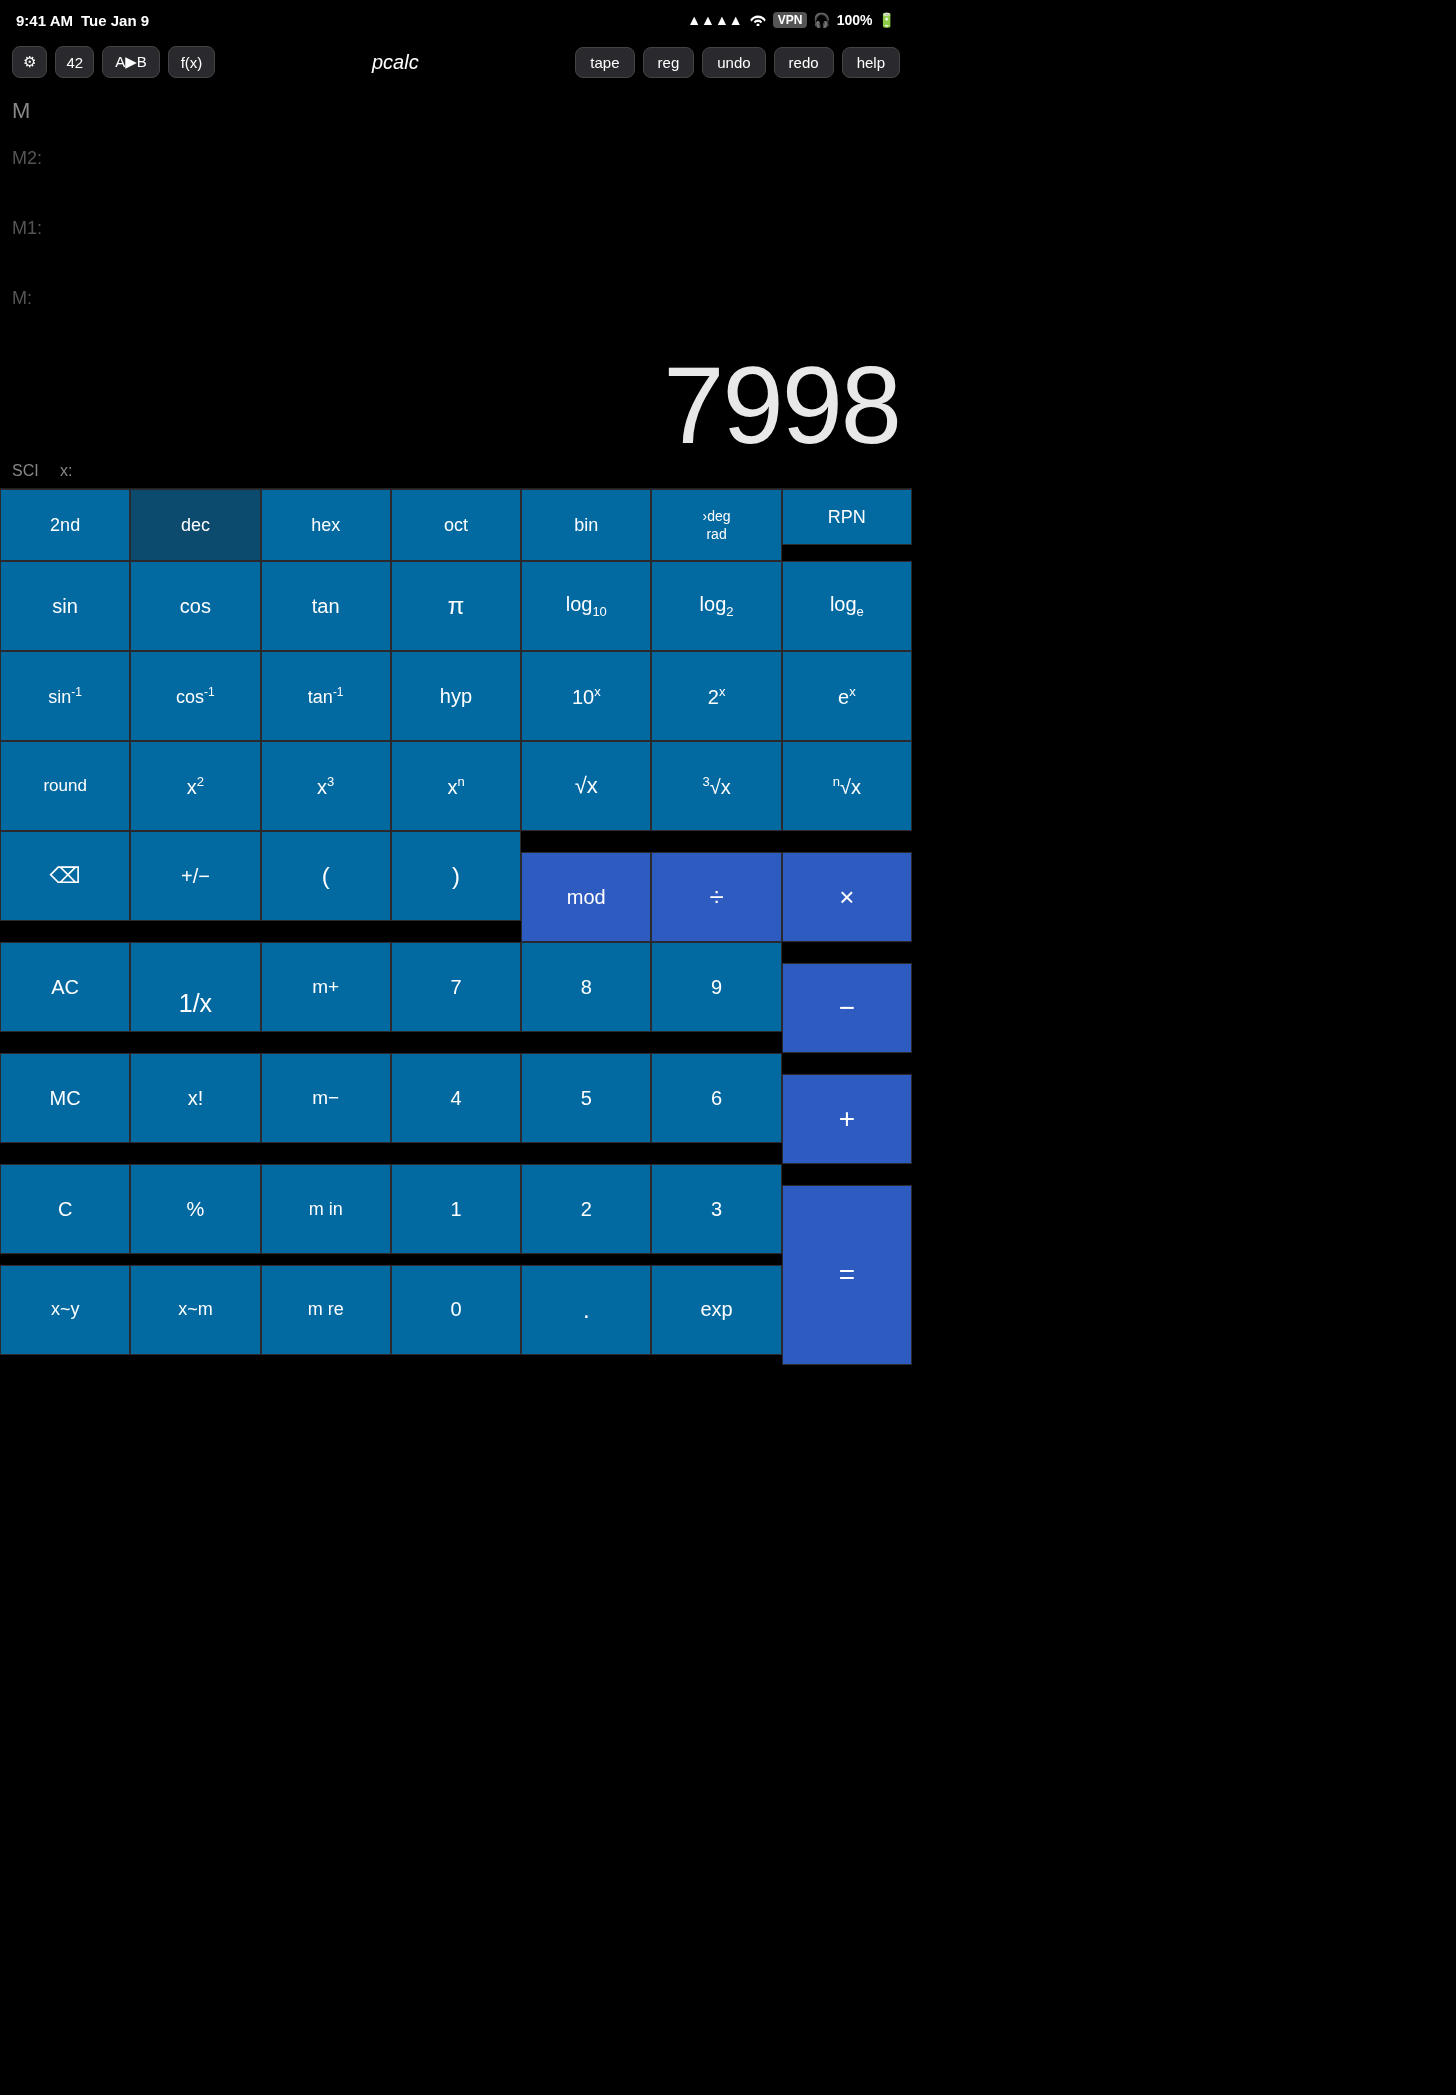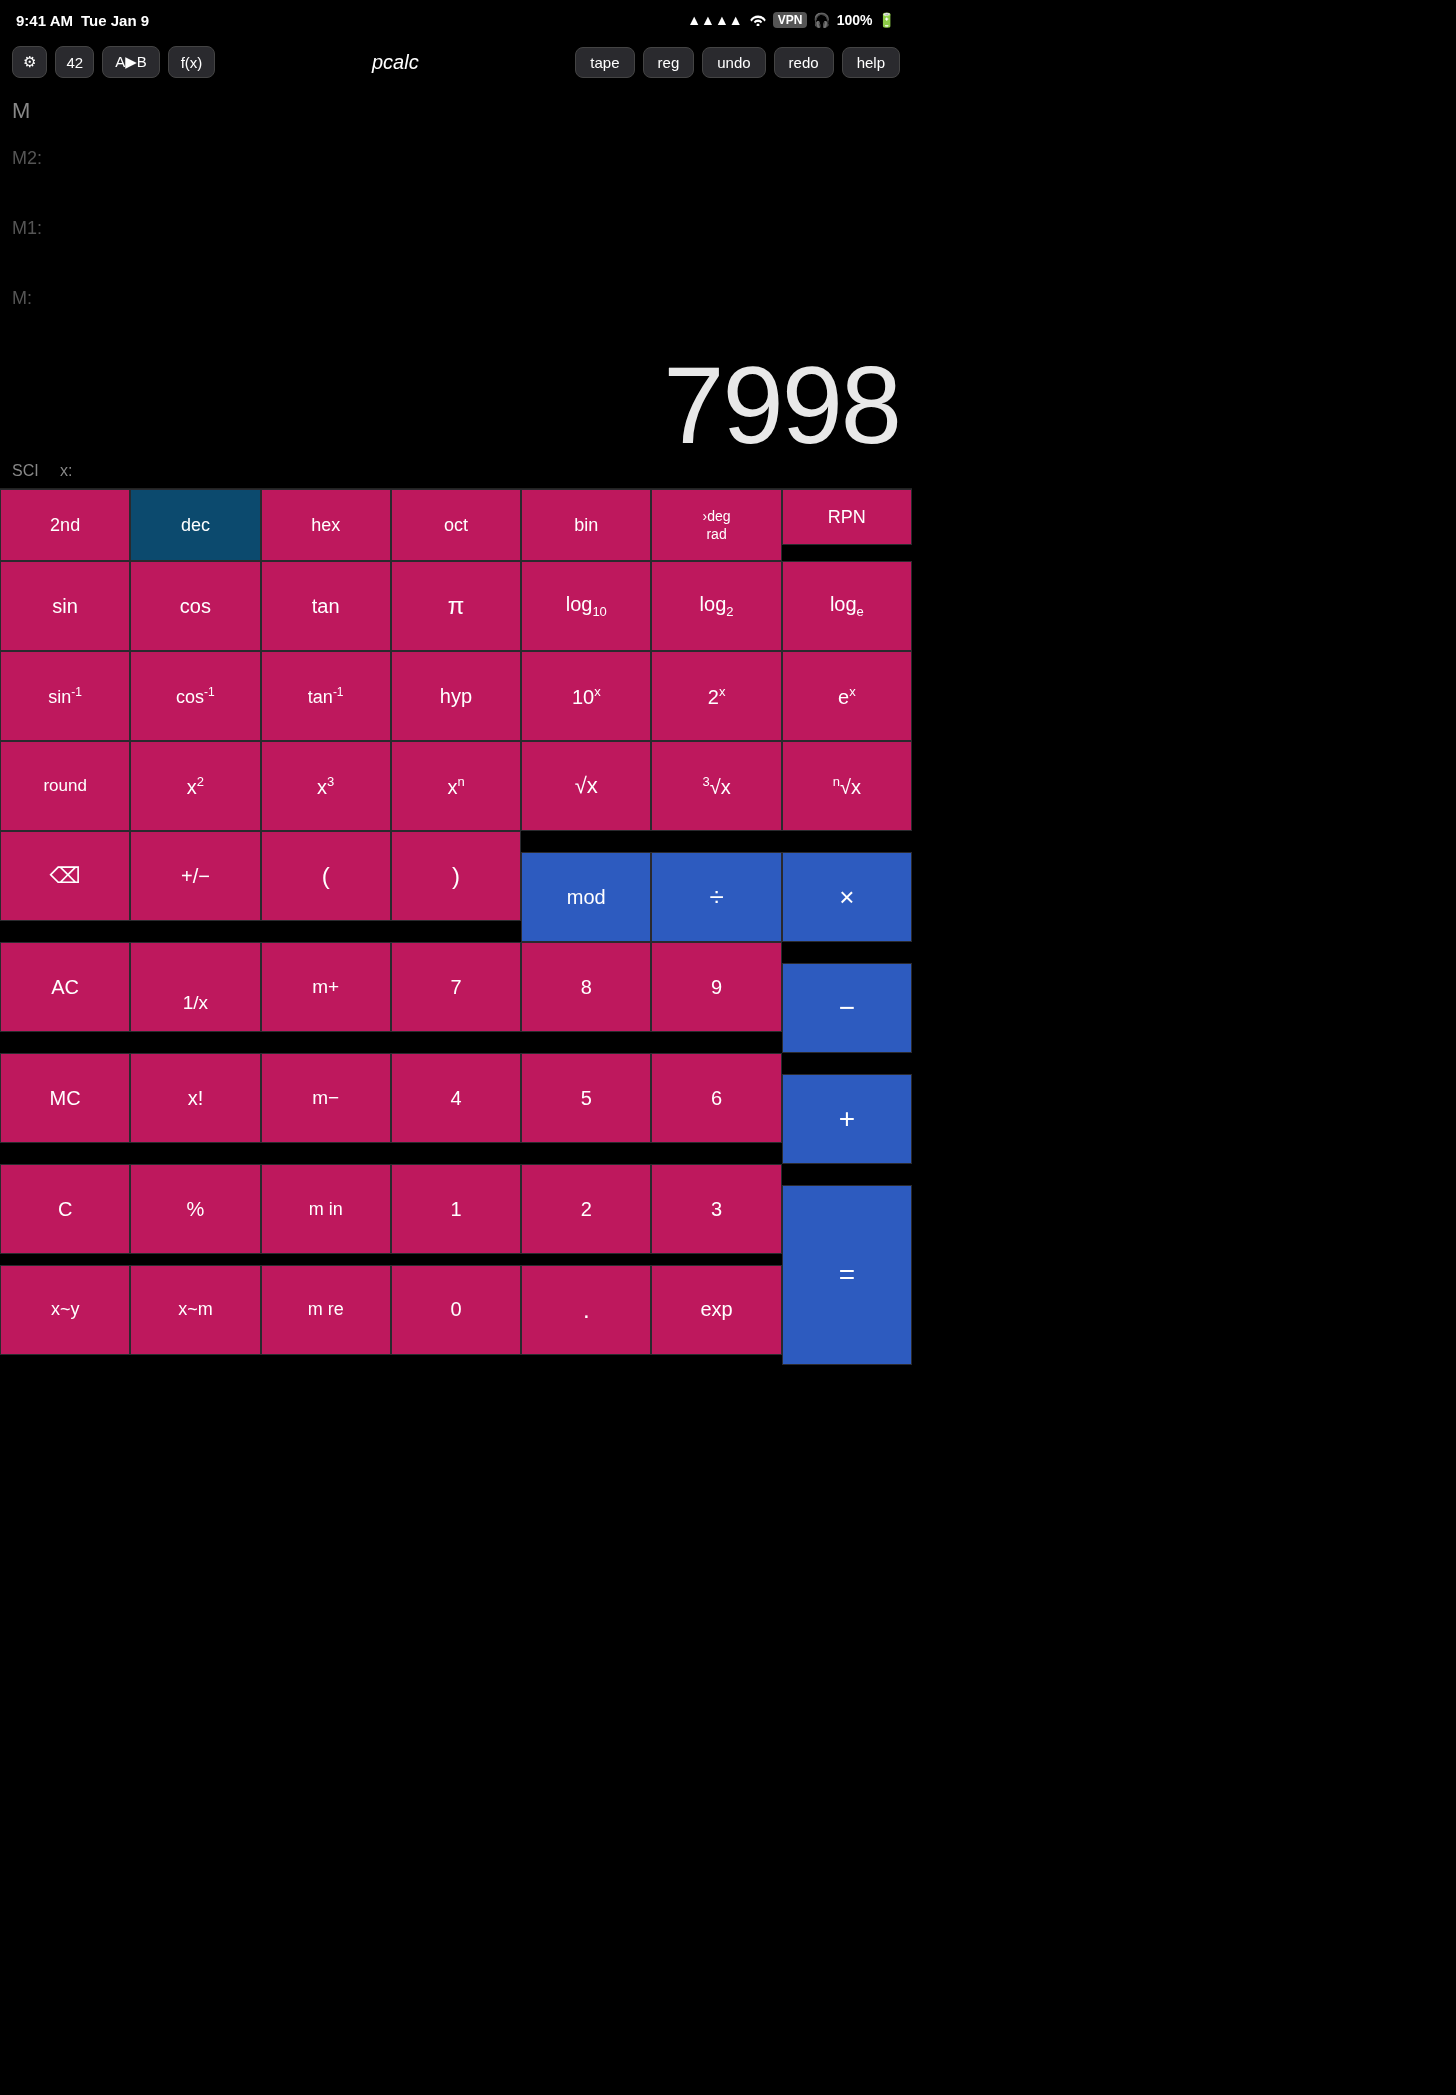--- a/index.html
+++ b/index.html
@@ -114,21 +114,21 @@
       height: 90px;
       display: flex;
       align-items: center;
       justify-content: center;
       cursor: pointer;
       position: relative;
       user-select: none;
       flex-direction: column;
     }
 
-    .calc-btn.dark { background: #be185d; }
+    .calc-btn.dark { background: #0369a1; }
     .calc-btn.medium { background: #0c4a6e; }
     .calc-btn.blue { background: #2d5bbf; margin-top: 21px; }
 
     .bottom-bar {
       background: #000;
       height: 30px;
       display: flex;
       align-items: center;
       justify-content: center;
     }
@@ -301,21 +301,21 @@
     <span style="font-size:26px;">÷</span>
   </button>
   <button class="calc-btn blue">
     <span style="font-size:26px;">×</span>
   </button>
 
   <button class="calc-btn dark">
       <span>AC</span>
     </button>
   <button class="calc-btn dark">
-    <span style="font-size:19px;margin-top:32px;">1/x</span>
+    <span style="font-size:25px;margin-top:32px;">1/x</span>
   </button>
   <button class="calc-btn dark">
     <span style="font-size:19px;">m+</span>
   </button>
   <button class="calc-btn dark">
       <span>7</span>
     </button>
   <button class="calc-btn dark">
       <span>8</span>
     </button>

